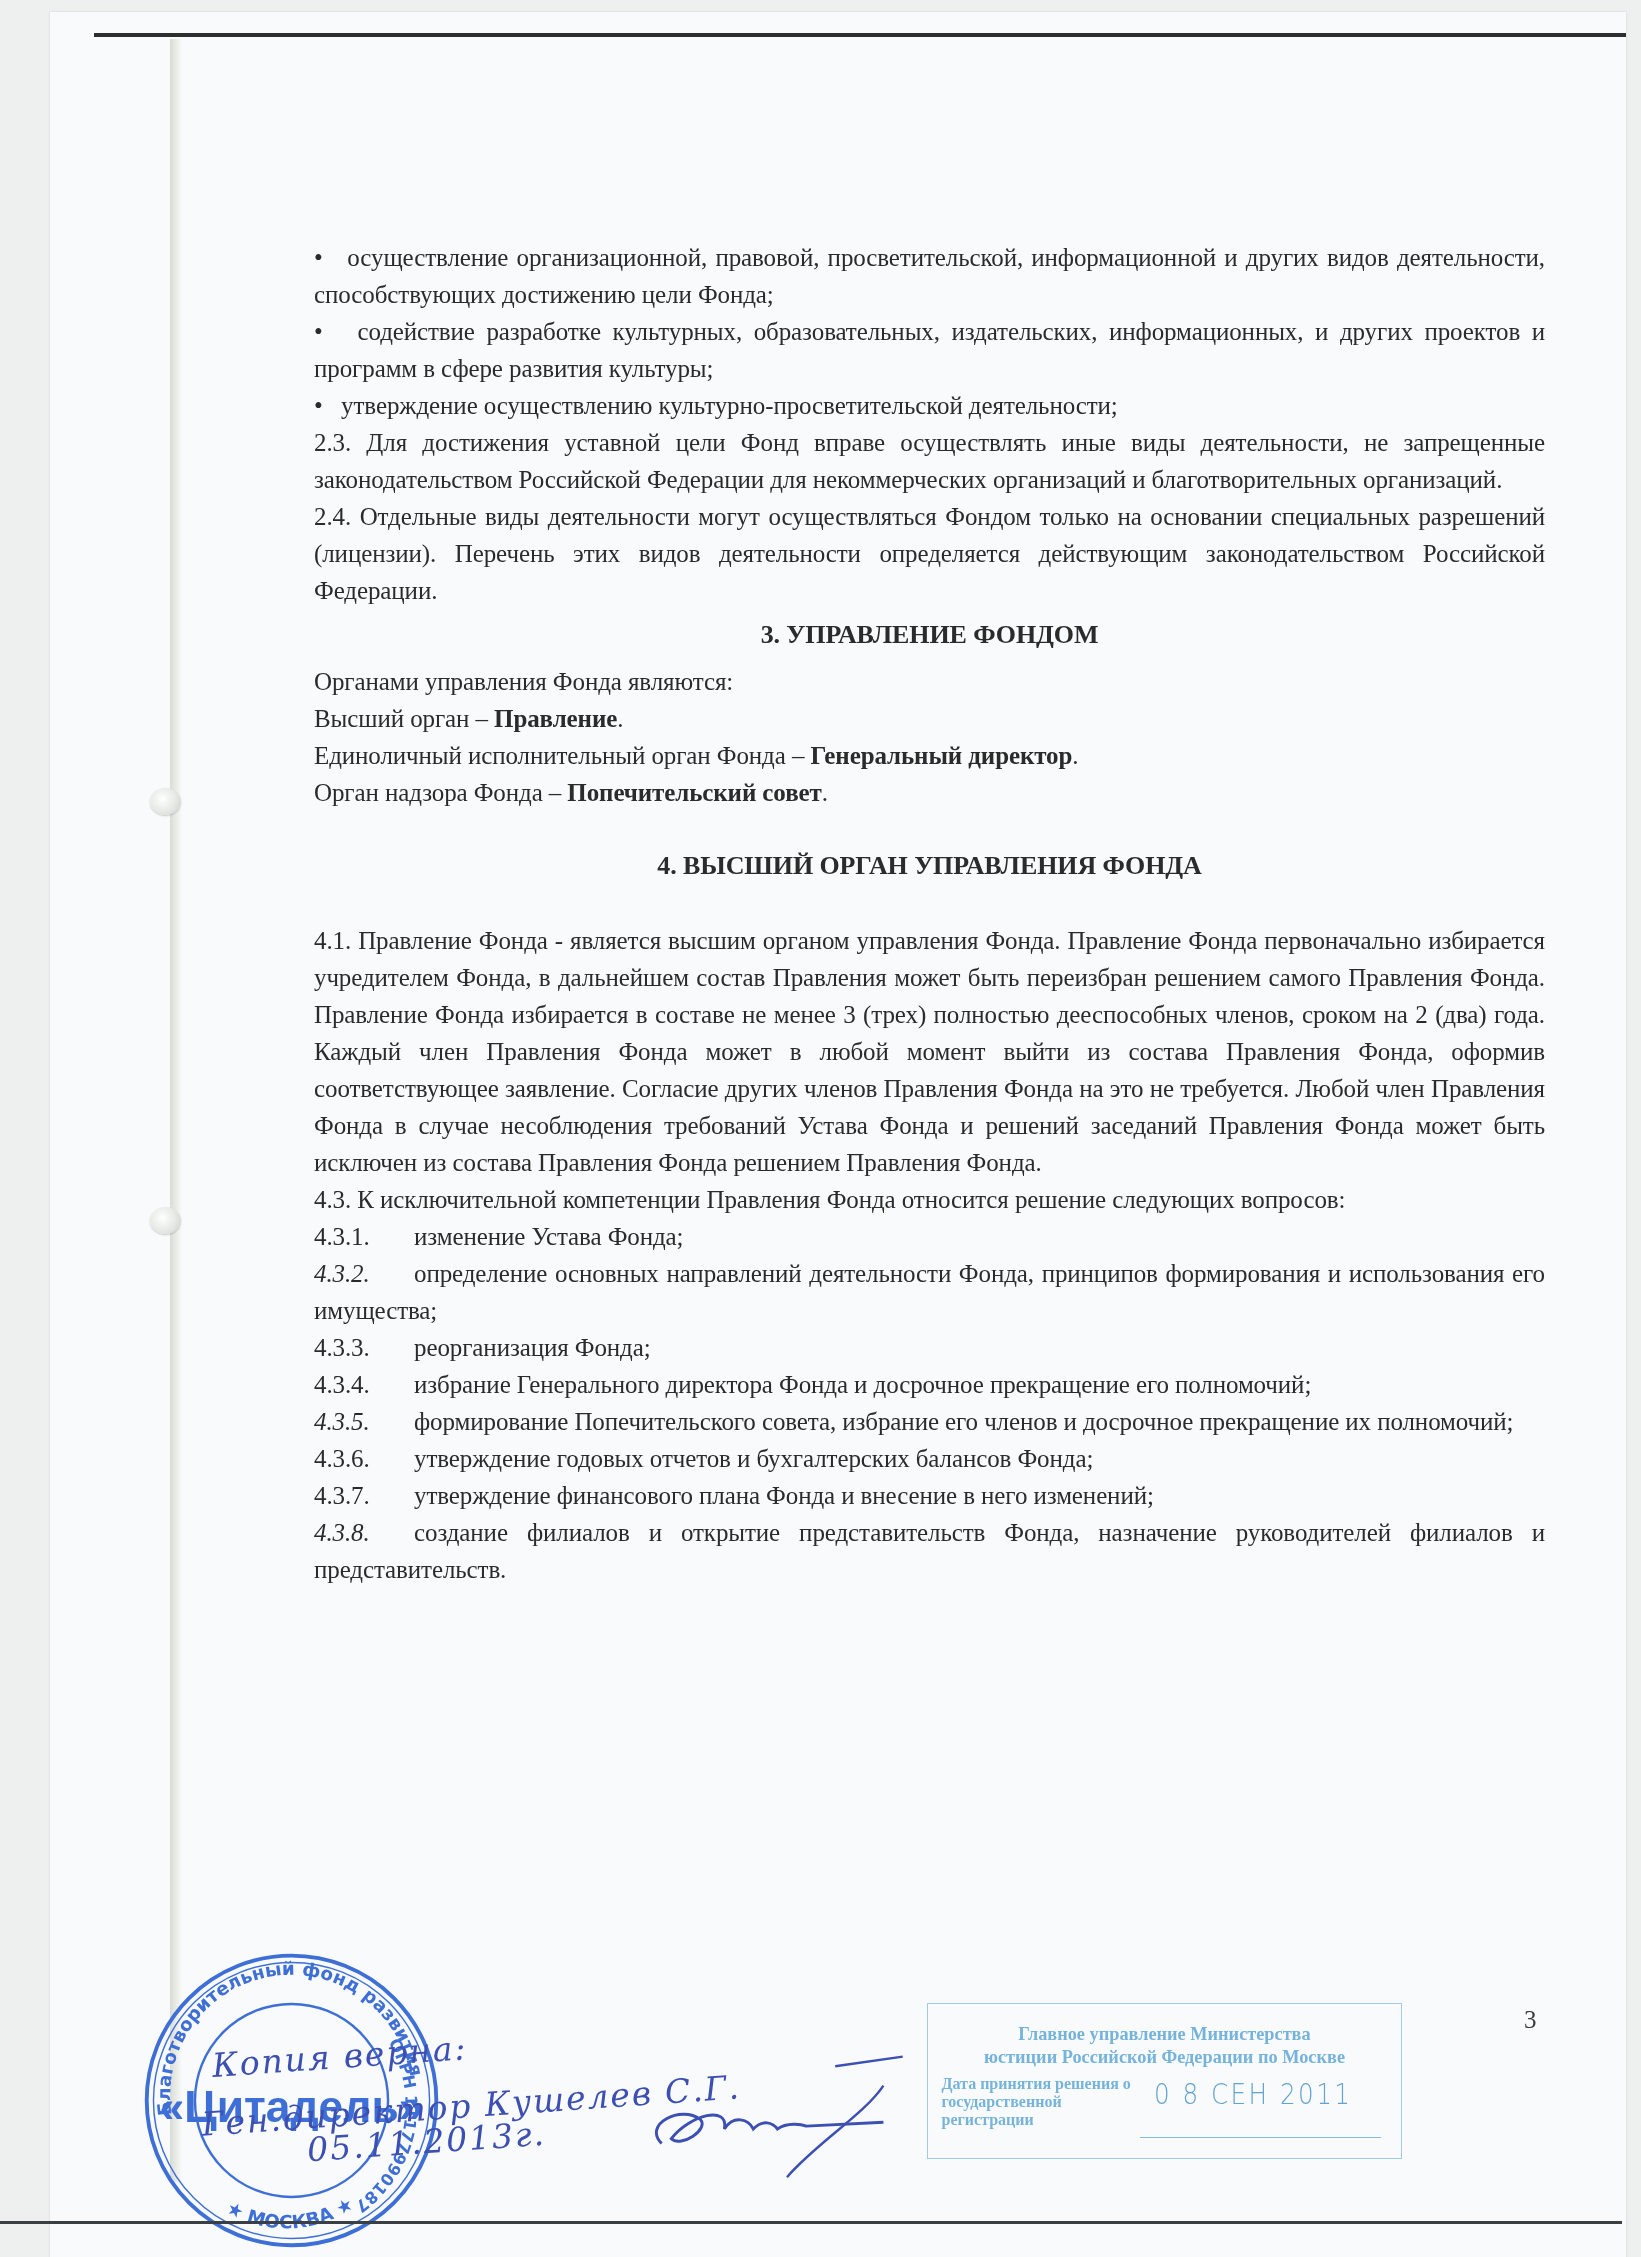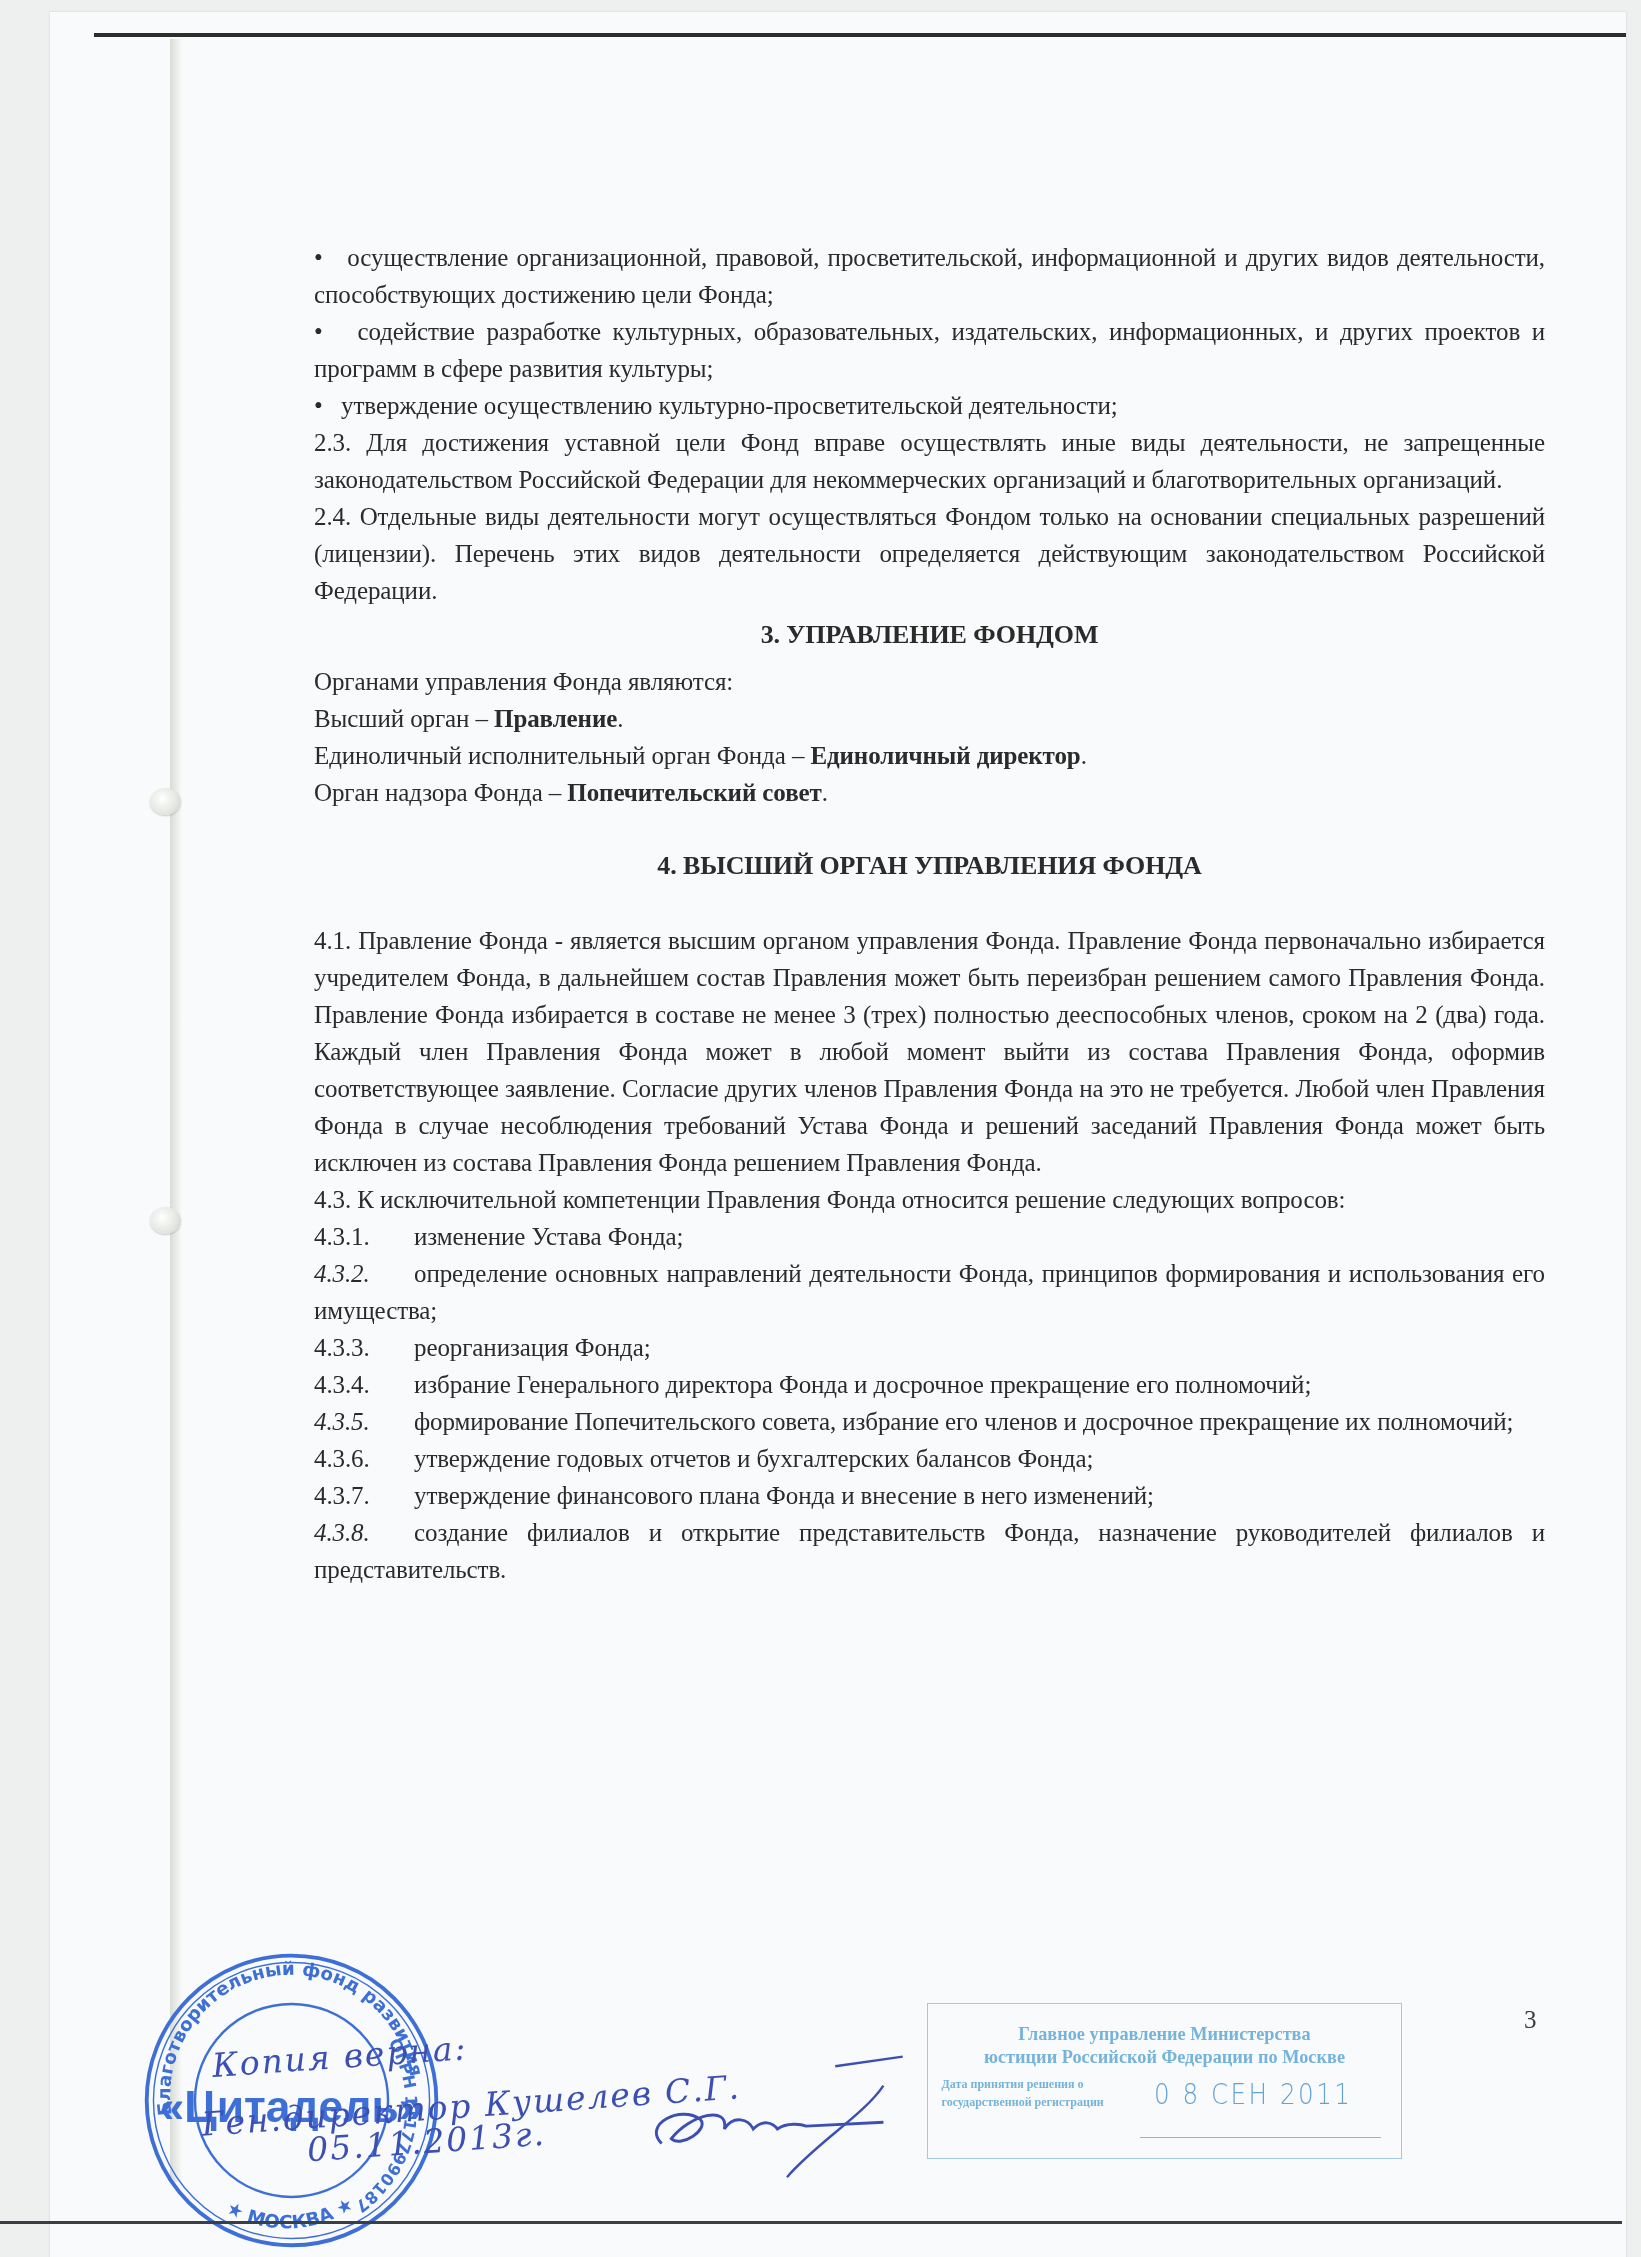--- a/index.html
+++ b/index.html
@@ -57,21 +57,21 @@
   .reg-stamp {
     position: absolute; left: 927px; top: 2003px; width: 473px; height: 154px;
     border: 1.9px solid #9cc9e6; color: #6fb0da;
     font-family: "Liberation Serif", serif; opacity: 0.95;
   }
   .reg-stamp .l1, .reg-stamp .l2 {
     text-align: center; font-weight: bold; font-size: 18.3px; line-height: 23px;
   }
   .reg-stamp .l1 { margin-top: 19px; }
   .reg-stamp .row { display: flex; margin-top: 5.8px; padding-left: 13.5px; }
-  .reg-stamp .lbl { font-size: 12px; font-weight: bold; line-height: 18.3px; width: 193px; }
+  .reg-stamp .lbl { font-size: 16px; font-weight: bold; line-height: 18.3px; width: 193px; }
   .reg-stamp .date {
     font-family: "DejaVu Sans", sans-serif; font-size: 29px; letter-spacing: 2.9px;
     color: #5a9fd0; margin-left: 19.3px; margin-top: 1.9px; font-weight: 300;
     transform: scaleX(0.85); transform-origin: left;
   }
   .reg-stamp .line {
     position: absolute; left: 212px; top: 133px; width: 241px; height: 1px; background: #7fb6de;
   }
   .handwriting {
     position: absolute; font-family: "DejaVu Serif", serif; font-style: italic;
@@ -94,21 +94,21 @@
 <div class="content">
   <p class="bullet">осуществление организационной, правовой, просветительской, информационной и других видов деятельности, способствующих достижению цели Фонда;</p>
   <p class="bullet">содействие разработке культурных, образовательных, издательских, информационных, и других проектов и программ в сфере развития культуры;</p>
   <p class="bullet">утверждение осуществлению культурно-просветительской деятельности;</p>
   <p>2.3. Для достижения уставной цели Фонд вправе осуществлять иные виды деятельности, не запрещенные законодательством Российской Федерации для некоммерческих организаций и благотворительных организаций.</p>
   <p>2.4. Отдельные виды деятельности могут осуществляться Фондом только на основании специальных разрешений (лицензии). Перечень этих видов деятельности определяется действующим законодательством Российской Федерации.</p>
 
   <h2 class="h-sec3">3. УПРАВЛЕНИЕ ФОНДОМ</h2>
   <p>Органами управления Фонда являются:</p>
   <p><span>Высший орган – </span><b>Правление</b><span>.</span></p>
-  <p><span>Единоличный исполнительный орган Фонда – </span><b>Единоличный директор</b><span>.</span></p>
+  <p><span>Единоличный исполнительный орган Фонда – </span><b>Генеральный директор</b><span>.</span></p>
   <p><span>Орган надзора Фонда – </span><b>Попечительский совет</b><span>.</span></p>
 
   <h2 class="h-sec4">4. ВЫСШИЙ ОРГАН УПРАВЛЕНИЯ ФОНДА</h2>
   <p>4.1. Правление Фонда - является высшим органом управления Фонда. Правление Фонда первоначально избирается учредителем Фонда, в дальнейшем состав Правления может быть переизбран решением самого Правления Фонда. Правление Фонда избирается в составе не менее 3 (трех) полностью дееспособных членов, сроком на 2 (два) года. Каждый член Правления Фонда может в любой момент выйти из состава Правления Фонда, оформив соответствующее заявление. Согласие других членов Правления Фонда на это не требуется. Любой член Правления Фонда в случае несоблюдения требований Устава Фонда и решений заседаний Правления Фонда может быть исключен из состава Правления Фонда решением Правления Фонда.</p>
   <p>4.3. К исключительной компетенции Правления Фонда относится решение следующих вопросов:</p>
 
   <div class="sub">
       <span class="num">4.3.1.</span>
       <span class="txt">изменение  Устава Фонда;</span>
     </div>

